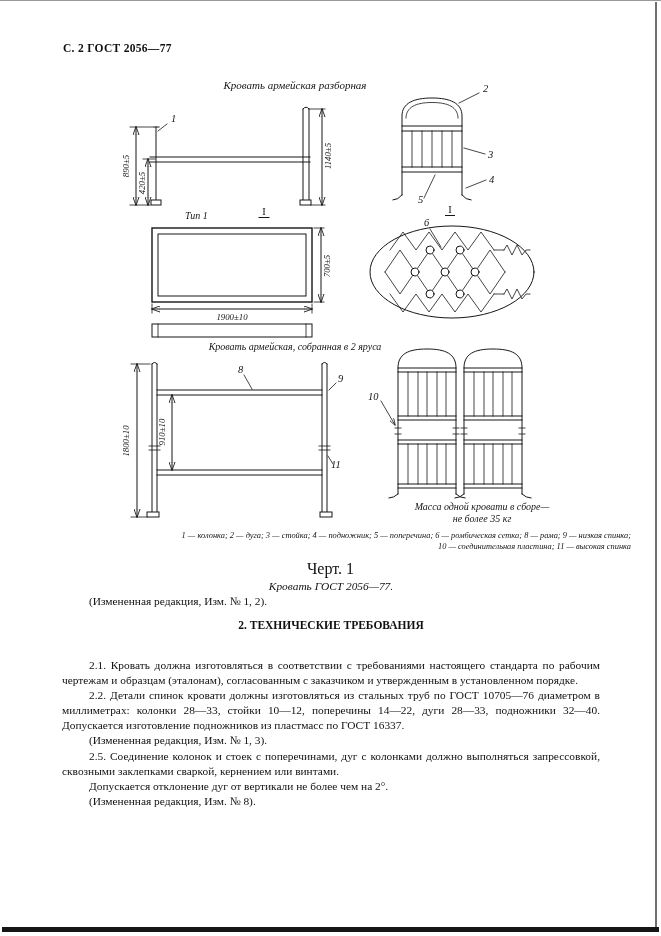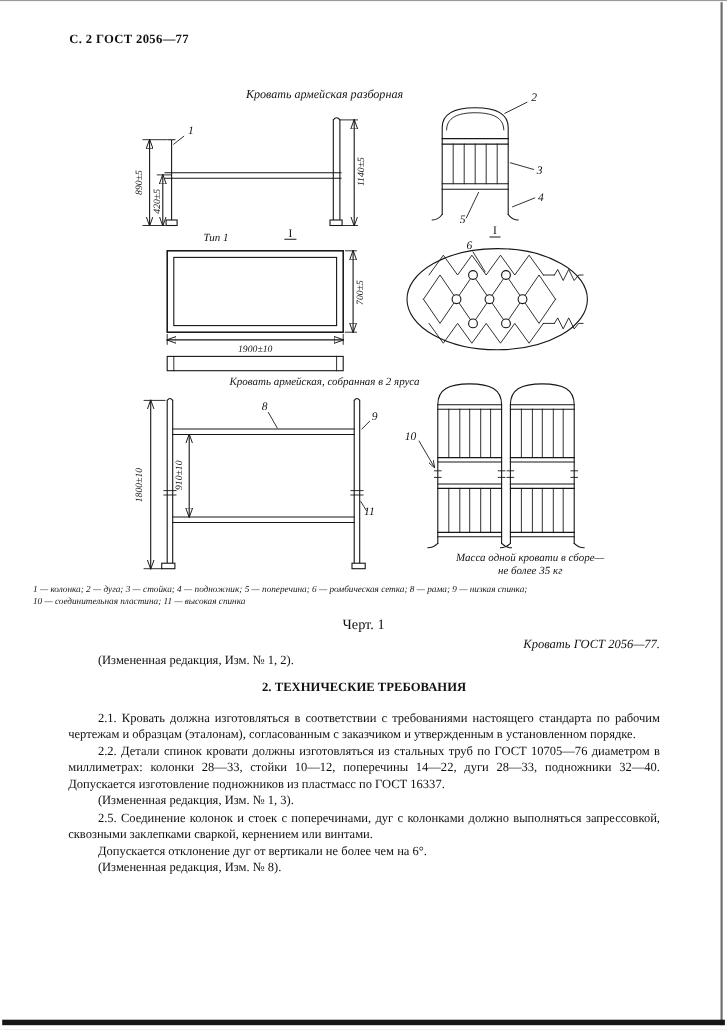--- a/index.html
+++ b/index.html
@@ -2,41 +2,41 @@
 <html><head>
 <meta charset="utf-8">
 <style>
   *{margin:0;padding:0;box-sizing:border-box}
   html,body{background:#e9e9e9}
   body{font-family:"Liberation Serif",serif;color:#111}
   .page{position:relative;width:661px;height:936px;background:#fff;overflow:hidden}
   .edge-top{position:absolute;left:0;top:0;width:661px;height:1px;background:#9a9a9a}
   .edge-right{position:absolute;left:655px;top:2px;width:2px;height:930px;background:#6f6f6f}
   .edge-bottom{position:absolute;left:2px;top:927px;width:657px;height:5px;background:#161616}
-  .hdr{position:absolute;left:63px;top:30px;font-weight:bold;font-size:11.5px;letter-spacing:.3px}
+  .hdr{position:absolute;left:63px;top:42px;font-weight:bold;font-size:11.5px;letter-spacing:.3px}
   .fig{position:absolute;left:0;top:76px}
   .fig path,.fig line,.fig rect,.fig ellipse,.fig circle{stroke:#161616;fill:none;stroke-width:1;stroke-linecap:square}
   .fig .thin{stroke-width:.8}
   .fig .thick{stroke-width:1.4}
   .fig .wfill{fill:#fff}
   .fig text{stroke:none;fill:#141414}
   .cap{font:italic 11px "Liberation Serif",serif}
   .cap2{font:italic 10px "Liberation Serif",serif}
   .num{font:italic 10.5px "Liberation Serif",serif}
   .dim{font:italic 8.8px "Liberation Serif",serif}
   .mark{font:10.5px "Liberation Serif",serif}
-  .legend{position:absolute;left:30px;top:531px;width:601px;text-align:left;font:italic 8.4px "Liberation Serif",serif;line-height:1.3;color:#141414}
-  .chert{position:absolute;left:0;top:560px;width:661px;text-align:center;font-size:13px}
+  .legend{position:absolute;left:30px;top:531px;width:601px;text-align:right;font:italic 8.4px "Liberation Serif",serif;line-height:1.3;color:#141414}
+  .chert{position:absolute;left:0;top:560px;width:661px;text-align:center;font-size:16px}
   .bodytext{position:absolute;left:62px;top:579px;width:538px;font-size:11.4px;line-height:1.33;text-align:justify}
   .bodytext p{margin:0;text-indent:27px}
-  .center{text-align:right;text-indent:0 !important}
+  .center{text-align:center;text-indent:0 !important}
   .italic{font-style:italic}
   .bold{font-weight:normal}
   .sp{letter-spacing:2.8px}
-  .section-title{font-size:11.5px;font-weight:bold;text-align:center;margin:9px 0 12px;text-indent:0}
+  .section-title{font-size:11.5px;font-weight:bold;text-align:center;margin:9px 0 24px;text-indent:0}
 </style>
 </head>
 <body>
 
 <div class="page">
   <div class="edge-top"></div>
   <div class="edge-right"></div>
   <div class="edge-bottom"></div>
 
   <div class="hdr">С. 2 ГОСТ 2056—77</div>
@@ -171,16 +171,16 @@
   <div class="chert">Черт. 1</div>
 
   <div class="bodytext">
     <p class="center italic">Кровать ГОСТ 2056—77.</p>
     <p class="bold">(Измененная редакция, Изм. № 1, 2).</p>
     <h2 class="section-title">2. ТЕХНИЧЕСКИЕ ТРЕБОВАНИЯ</h2>
     <p>2.1. Кровать должна изготовляться в соответствии с требованиями настоящего стандарта по рабочим чертежам и образцам (эталонам), согласованным с заказчиком и утвержденным в установленном порядке.</p>
     <p>2.2. Детали спинок кровати должны изготовляться из стальных труб по ГОСТ 10705—76 диаметром в миллиметрах: колонки 28—33, стойки 10—12, поперечины 14—22, дуги 28—33, подножники 32—40. Допускается изготовление подножников из пластмасс по ГОСТ 16337.</p>
     <p class="bold">(Измененная редакция, Изм. № 1, 3).</p>
     <p>2.5. Соединение колонок и стоек с поперечинами, дуг с колонками должно выполняться запрессовкой, сквозными заклепками сваркой, кернением или винтами.</p>
-    <p>Допускается отклонение дуг от вертикали не более чем на 6°.</p>
+    <p>Допускается отклонение дуг от вертикали не более чем на 2°.</p>
     <p class="bold">(Измененная редакция, Изм. № 8).</p>
   </div>
 </div>
 
 </body></html>

